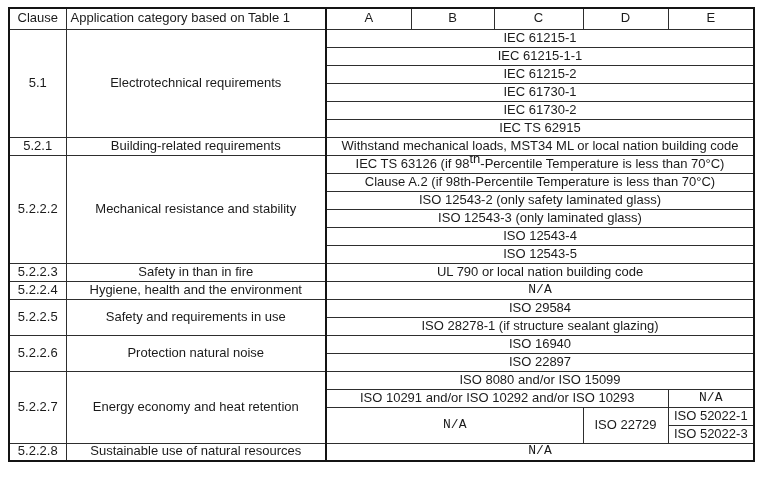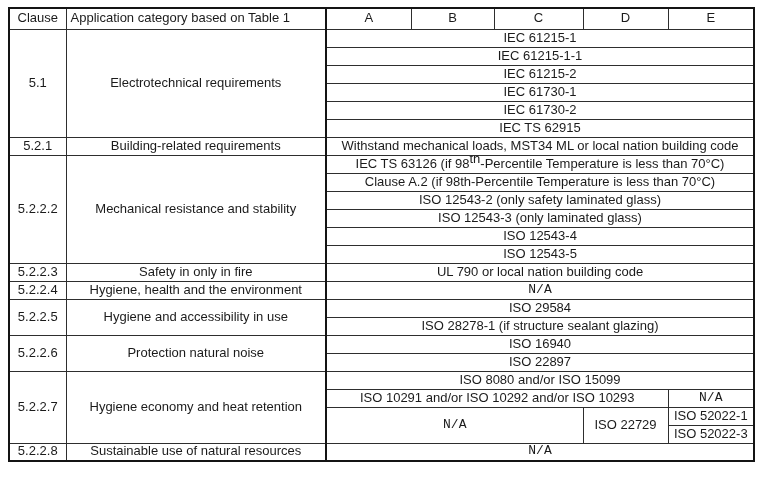--- a/index.html
+++ b/index.html
@@ -115,51 +115,51 @@
         </tr>
     <tr>
           <td class="grade-sep" colspan="5">ISO 12543-4</td>
         </tr>
     <tr>
           <td class="grade-sep" colspan="5">ISO 12543-5</td>
         </tr>
 
     <tr>
       <td class="clause">5.2.2.3</td>
-      <td class="cat-col">Safety in only in fire</td>
+      <td class="cat-col">Safety in than in fire</td>
       <td class="grade-sep" colspan="5">UL 790 or local nation building code</td>
     </tr>
 
     <tr>
       <td class="clause">5.2.2.4</td>
       <td class="cat-col">Hygiene, health and the environment</td>
       <td class="grade-sep center" colspan="5">N/A</td>
     </tr>
 
     <tr>
       <td class="clause" rowspan="2">5.2.2.5</td>
-      <td class="cat-col" rowspan="2">Hygiene and accessibility in use</td>
+      <td class="cat-col" rowspan="2">Safety and requirements in use</td>
       <td class="grade-sep" colspan="5">ISO 29584</td>
     </tr>
     <tr>
           <td class="grade-sep" colspan="5">ISO 28278-1 (if structure sealant glazing)</td>
         </tr>
 
     <tr>
       <td class="clause" rowspan="2">5.2.2.6</td>
       <td class="cat-col" rowspan="2">Protection natural noise</td>
       <td class="grade-sep" colspan="5">ISO 16940</td>
     </tr>
     <tr>
           <td class="grade-sep" colspan="5">ISO 22897</td>
         </tr>
 
     <tr>
       <td class="clause" rowspan="4">5.2.2.7</td>
-      <td class="cat-col" rowspan="4">Hygiene economy and heat retention</td>
+      <td class="cat-col" rowspan="4">Energy economy and heat retention</td>
       <td class="grade-sep" colspan="5">ISO 8080 and/or ISO 15099</td>
     </tr>
     <tr>
       <td class="grade-sep" colspan="4">ISO 10291 and/or ISO 10292 and/or ISO 10293</td>
       <td class="center">N/A</td>
     </tr>
     <tr>
       <td class="grade-sep center" colspan="3" rowspan="2">N/A</td>
       <td rowspan="2">ISO 22729</td>
       <td>ISO 52022-1</td>

